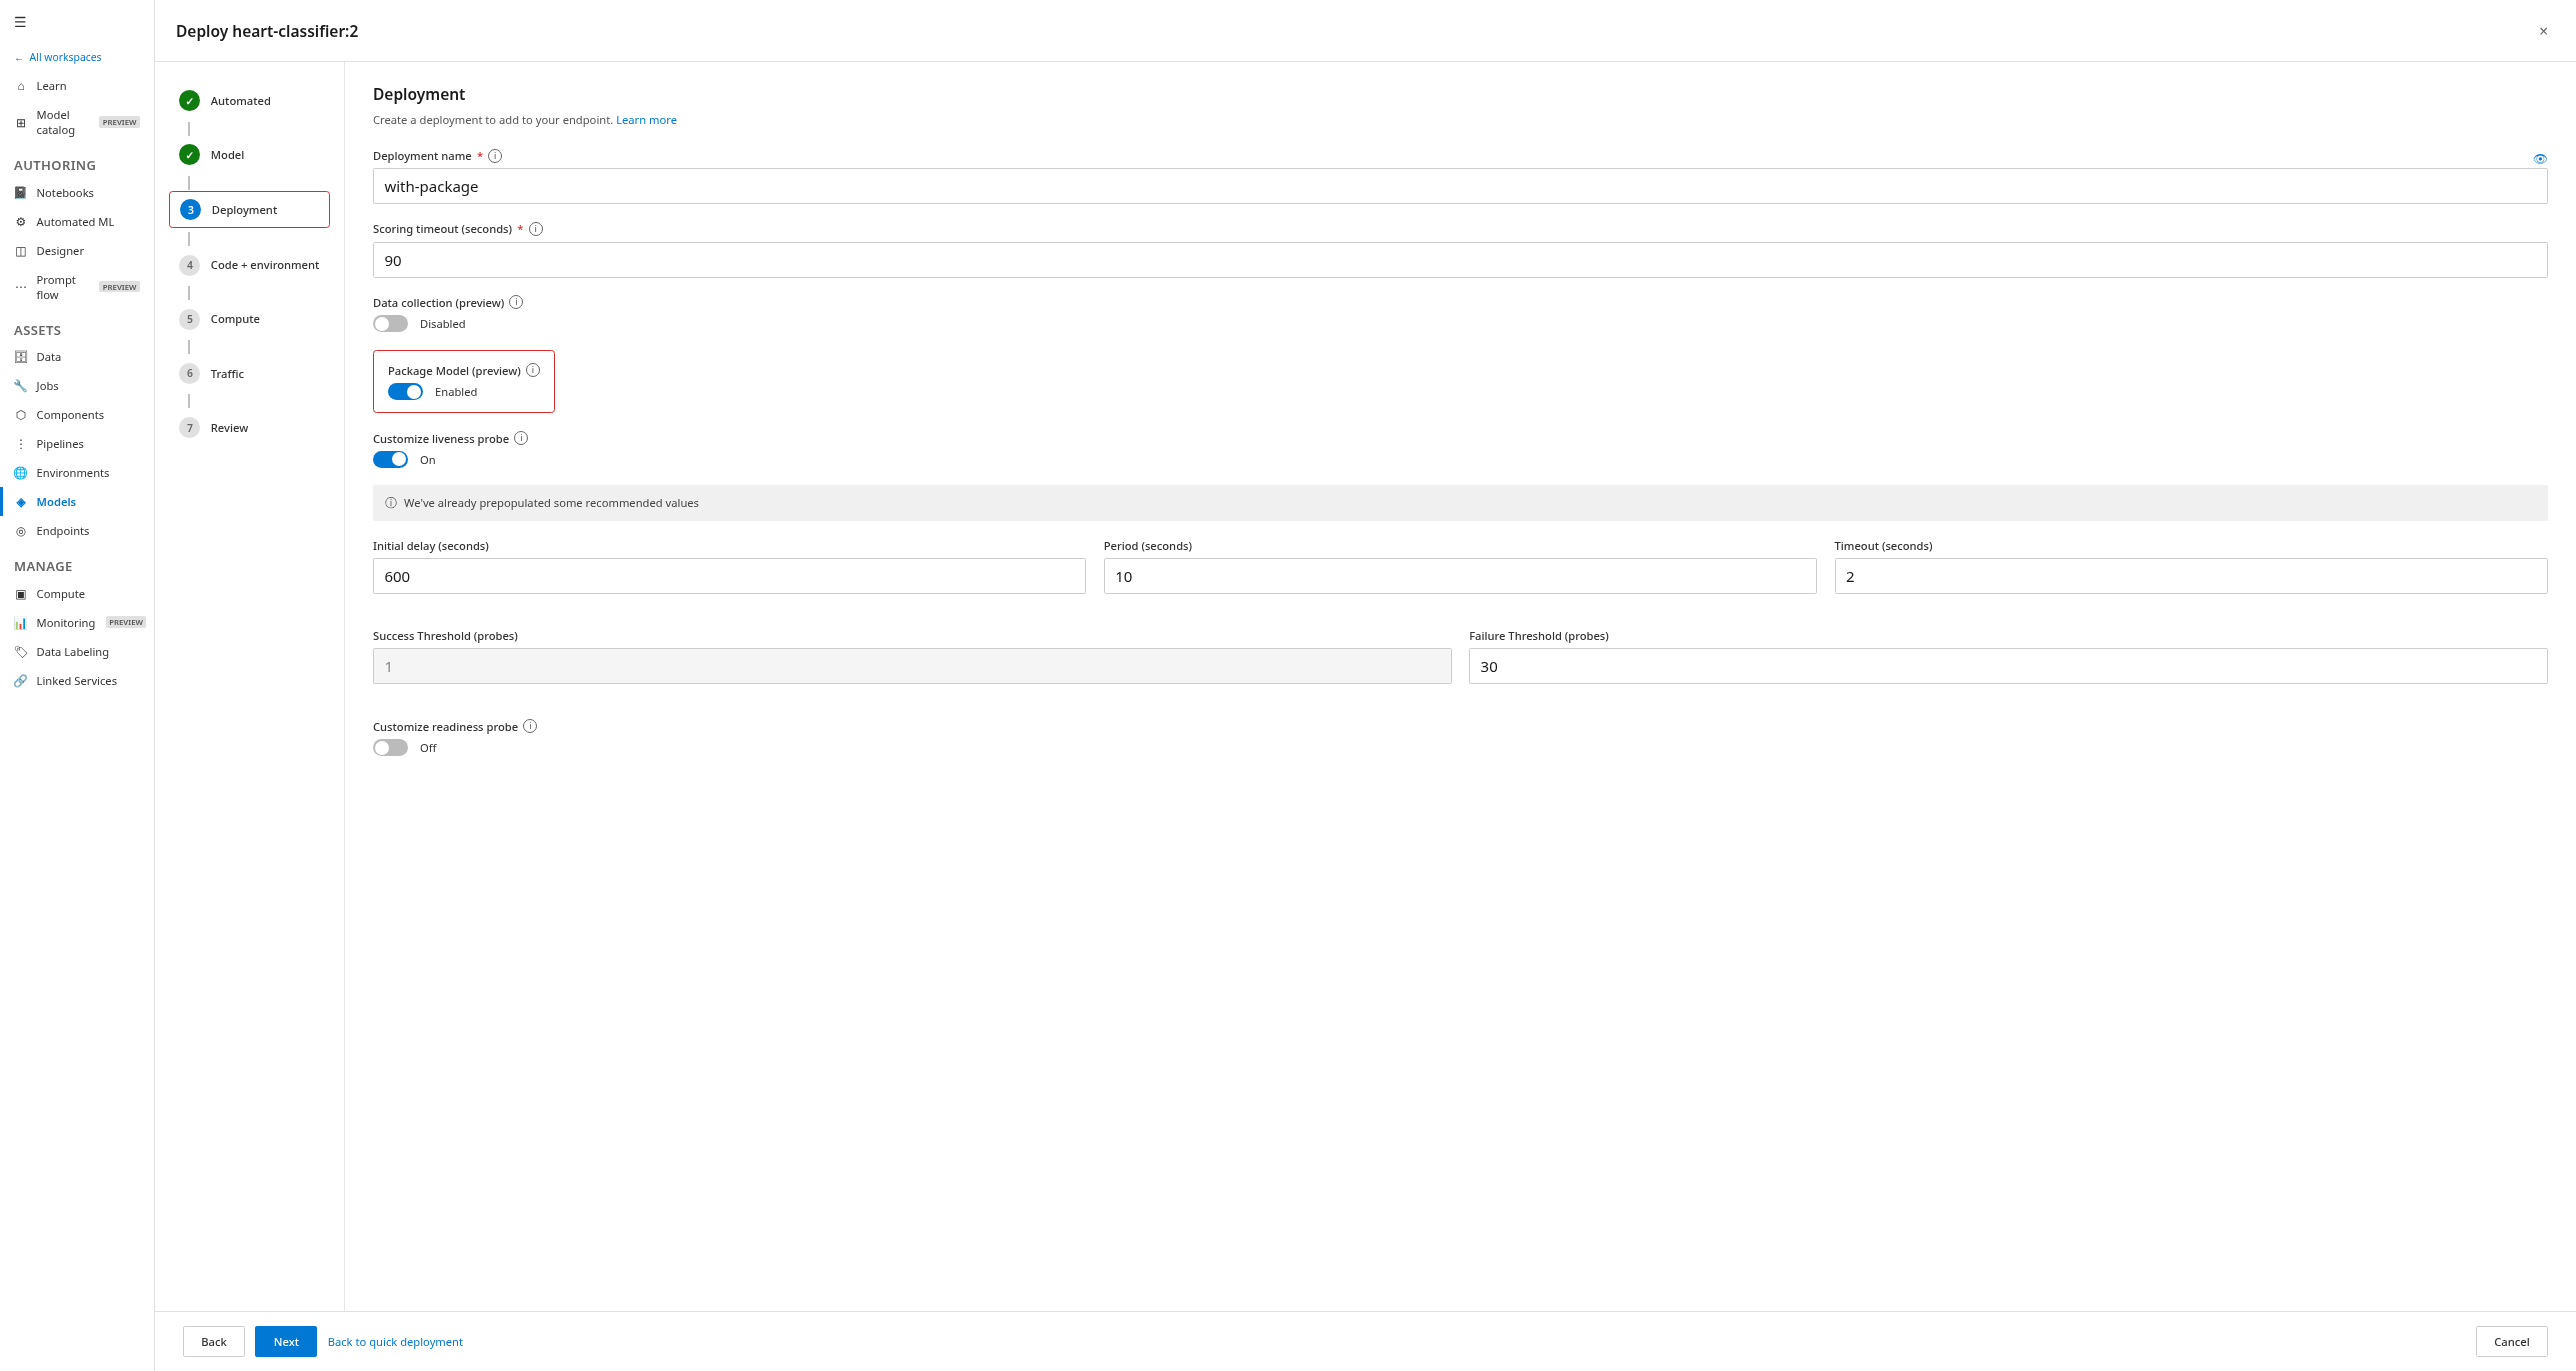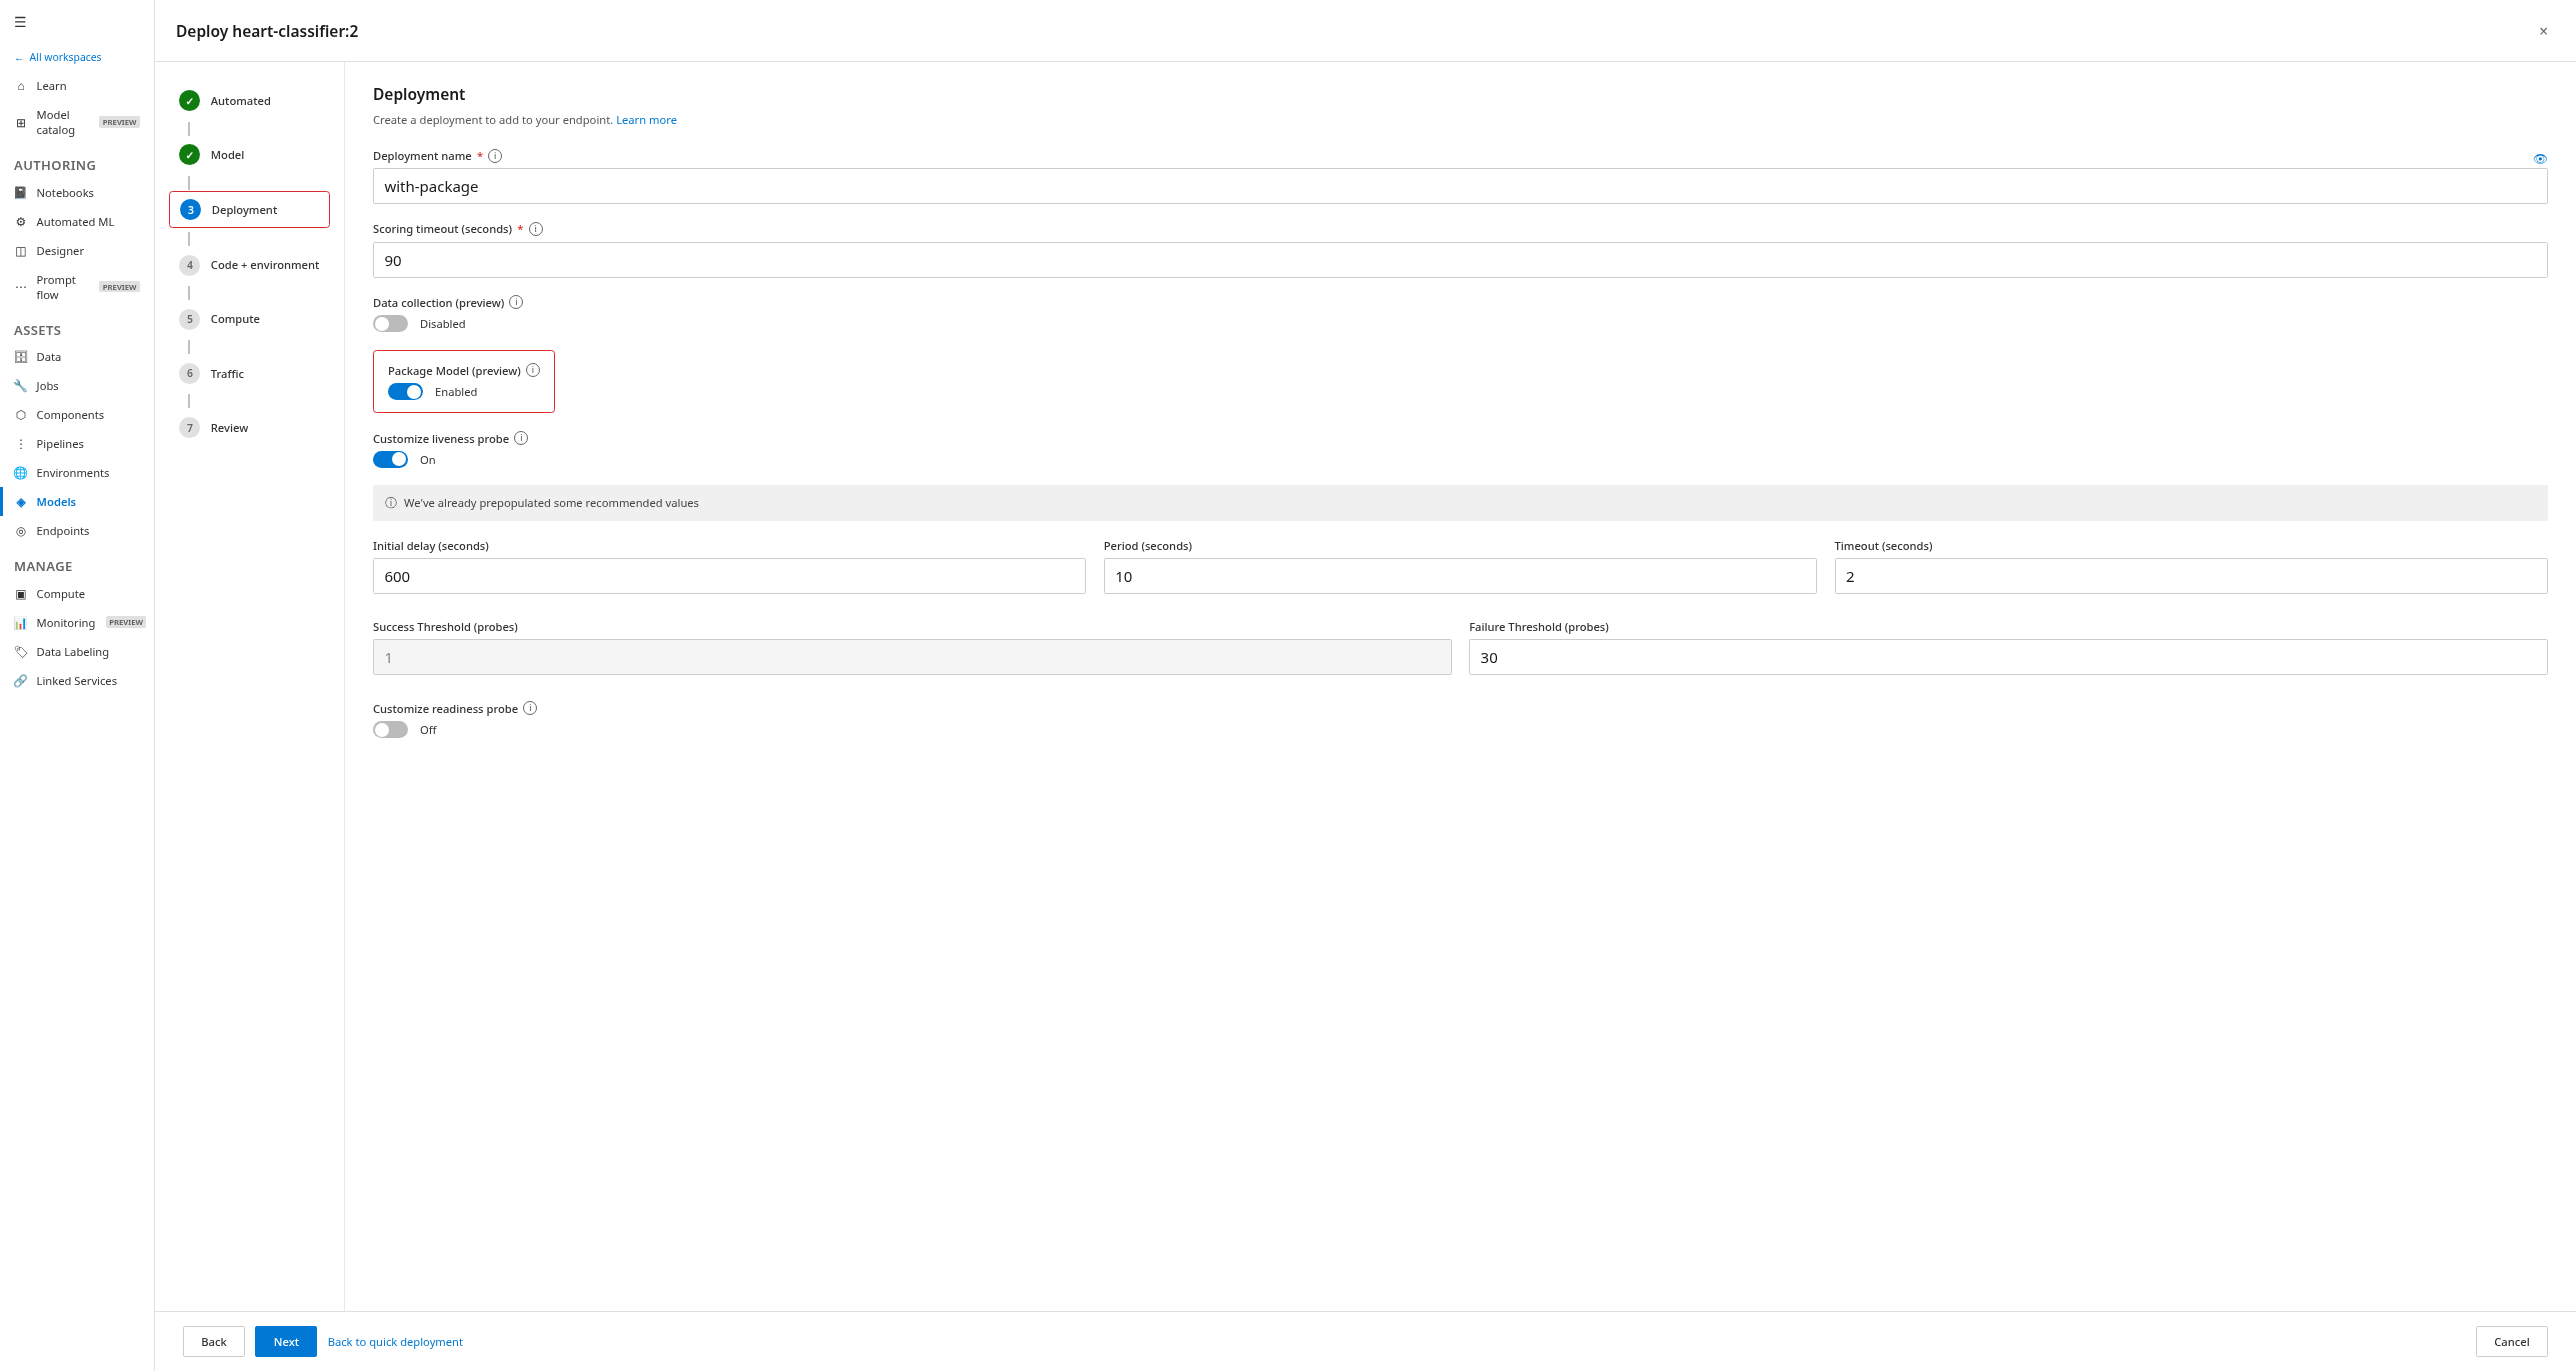--- a/index.html
+++ b/index.html
@@ -321,21 +321,21 @@
     }
 
     
     .fields-row {
       display: flex;
       gap: 17.3px;
       margin-bottom: 17.3px;
     }
     .fields-row .field-group {
       flex: 1;
-      margin-bottom: 8px;
+      margin-bottom: 17px;
     }
 
     
     .dialog-footer {
       display: flex;
       align-items: center;
       gap: 10.4px;
       padding: 14px 28px;
       border-top: 0.9px solid #e0e0e0;
       background: #fff;

